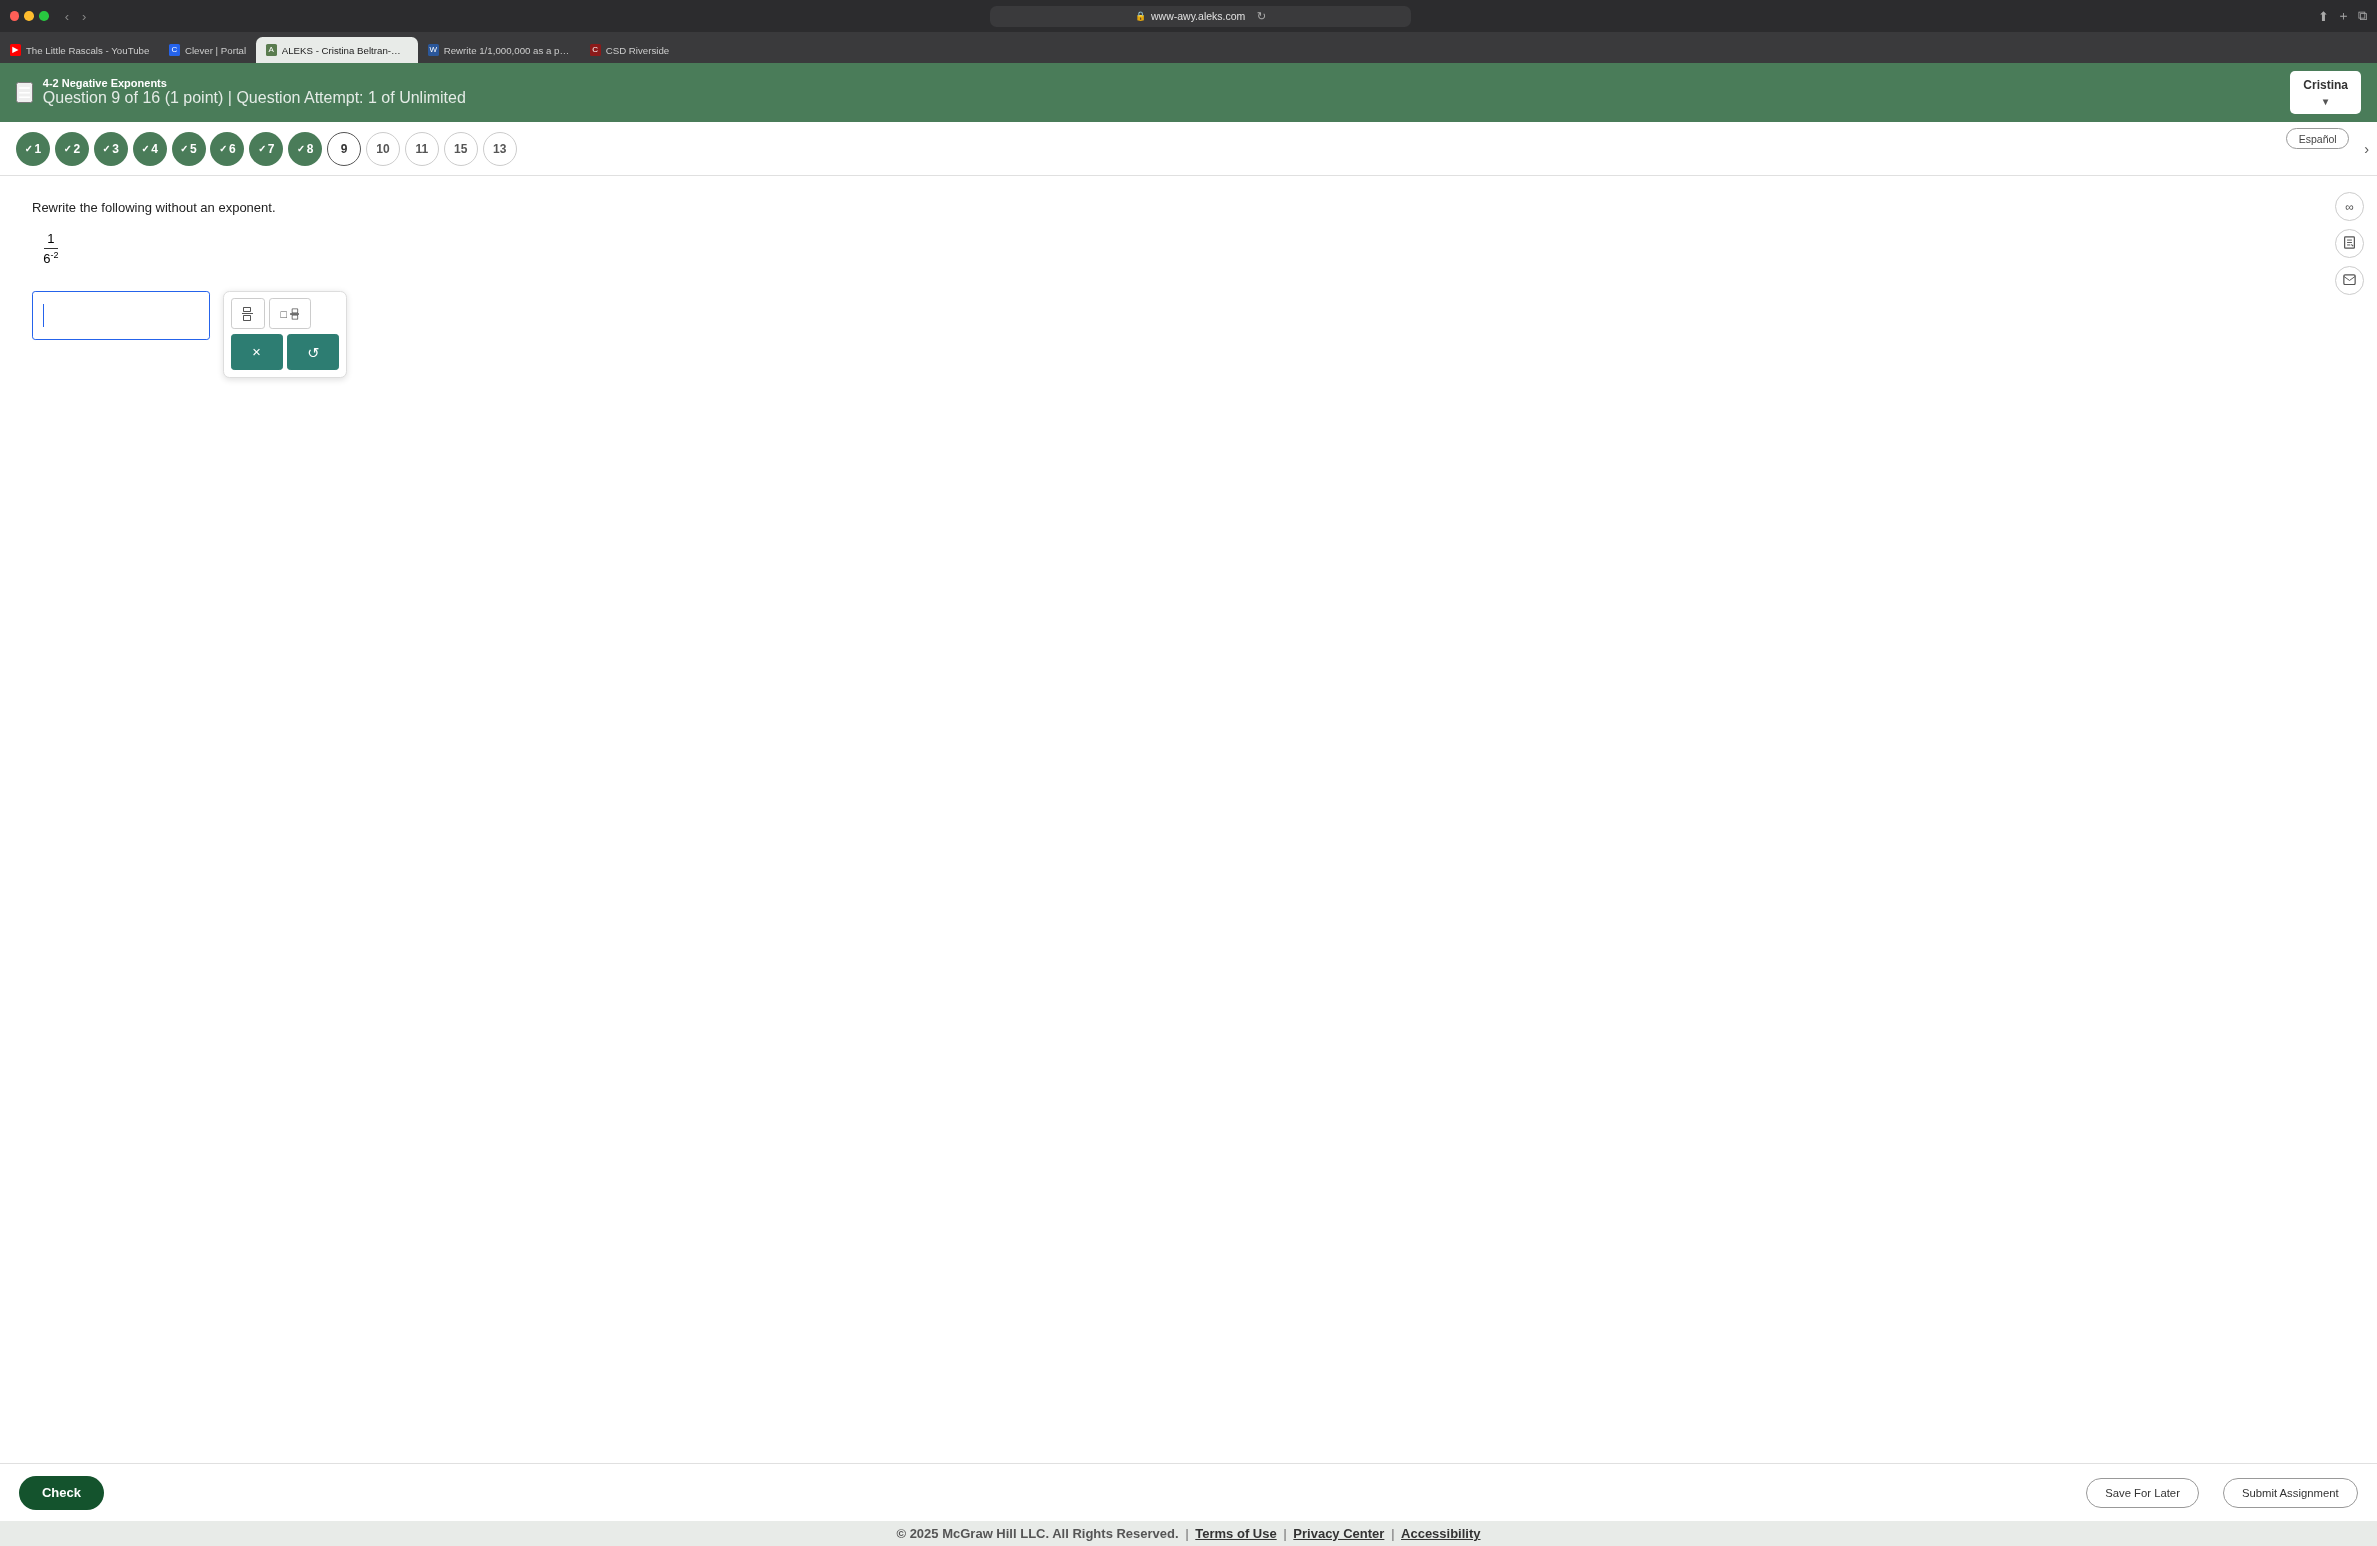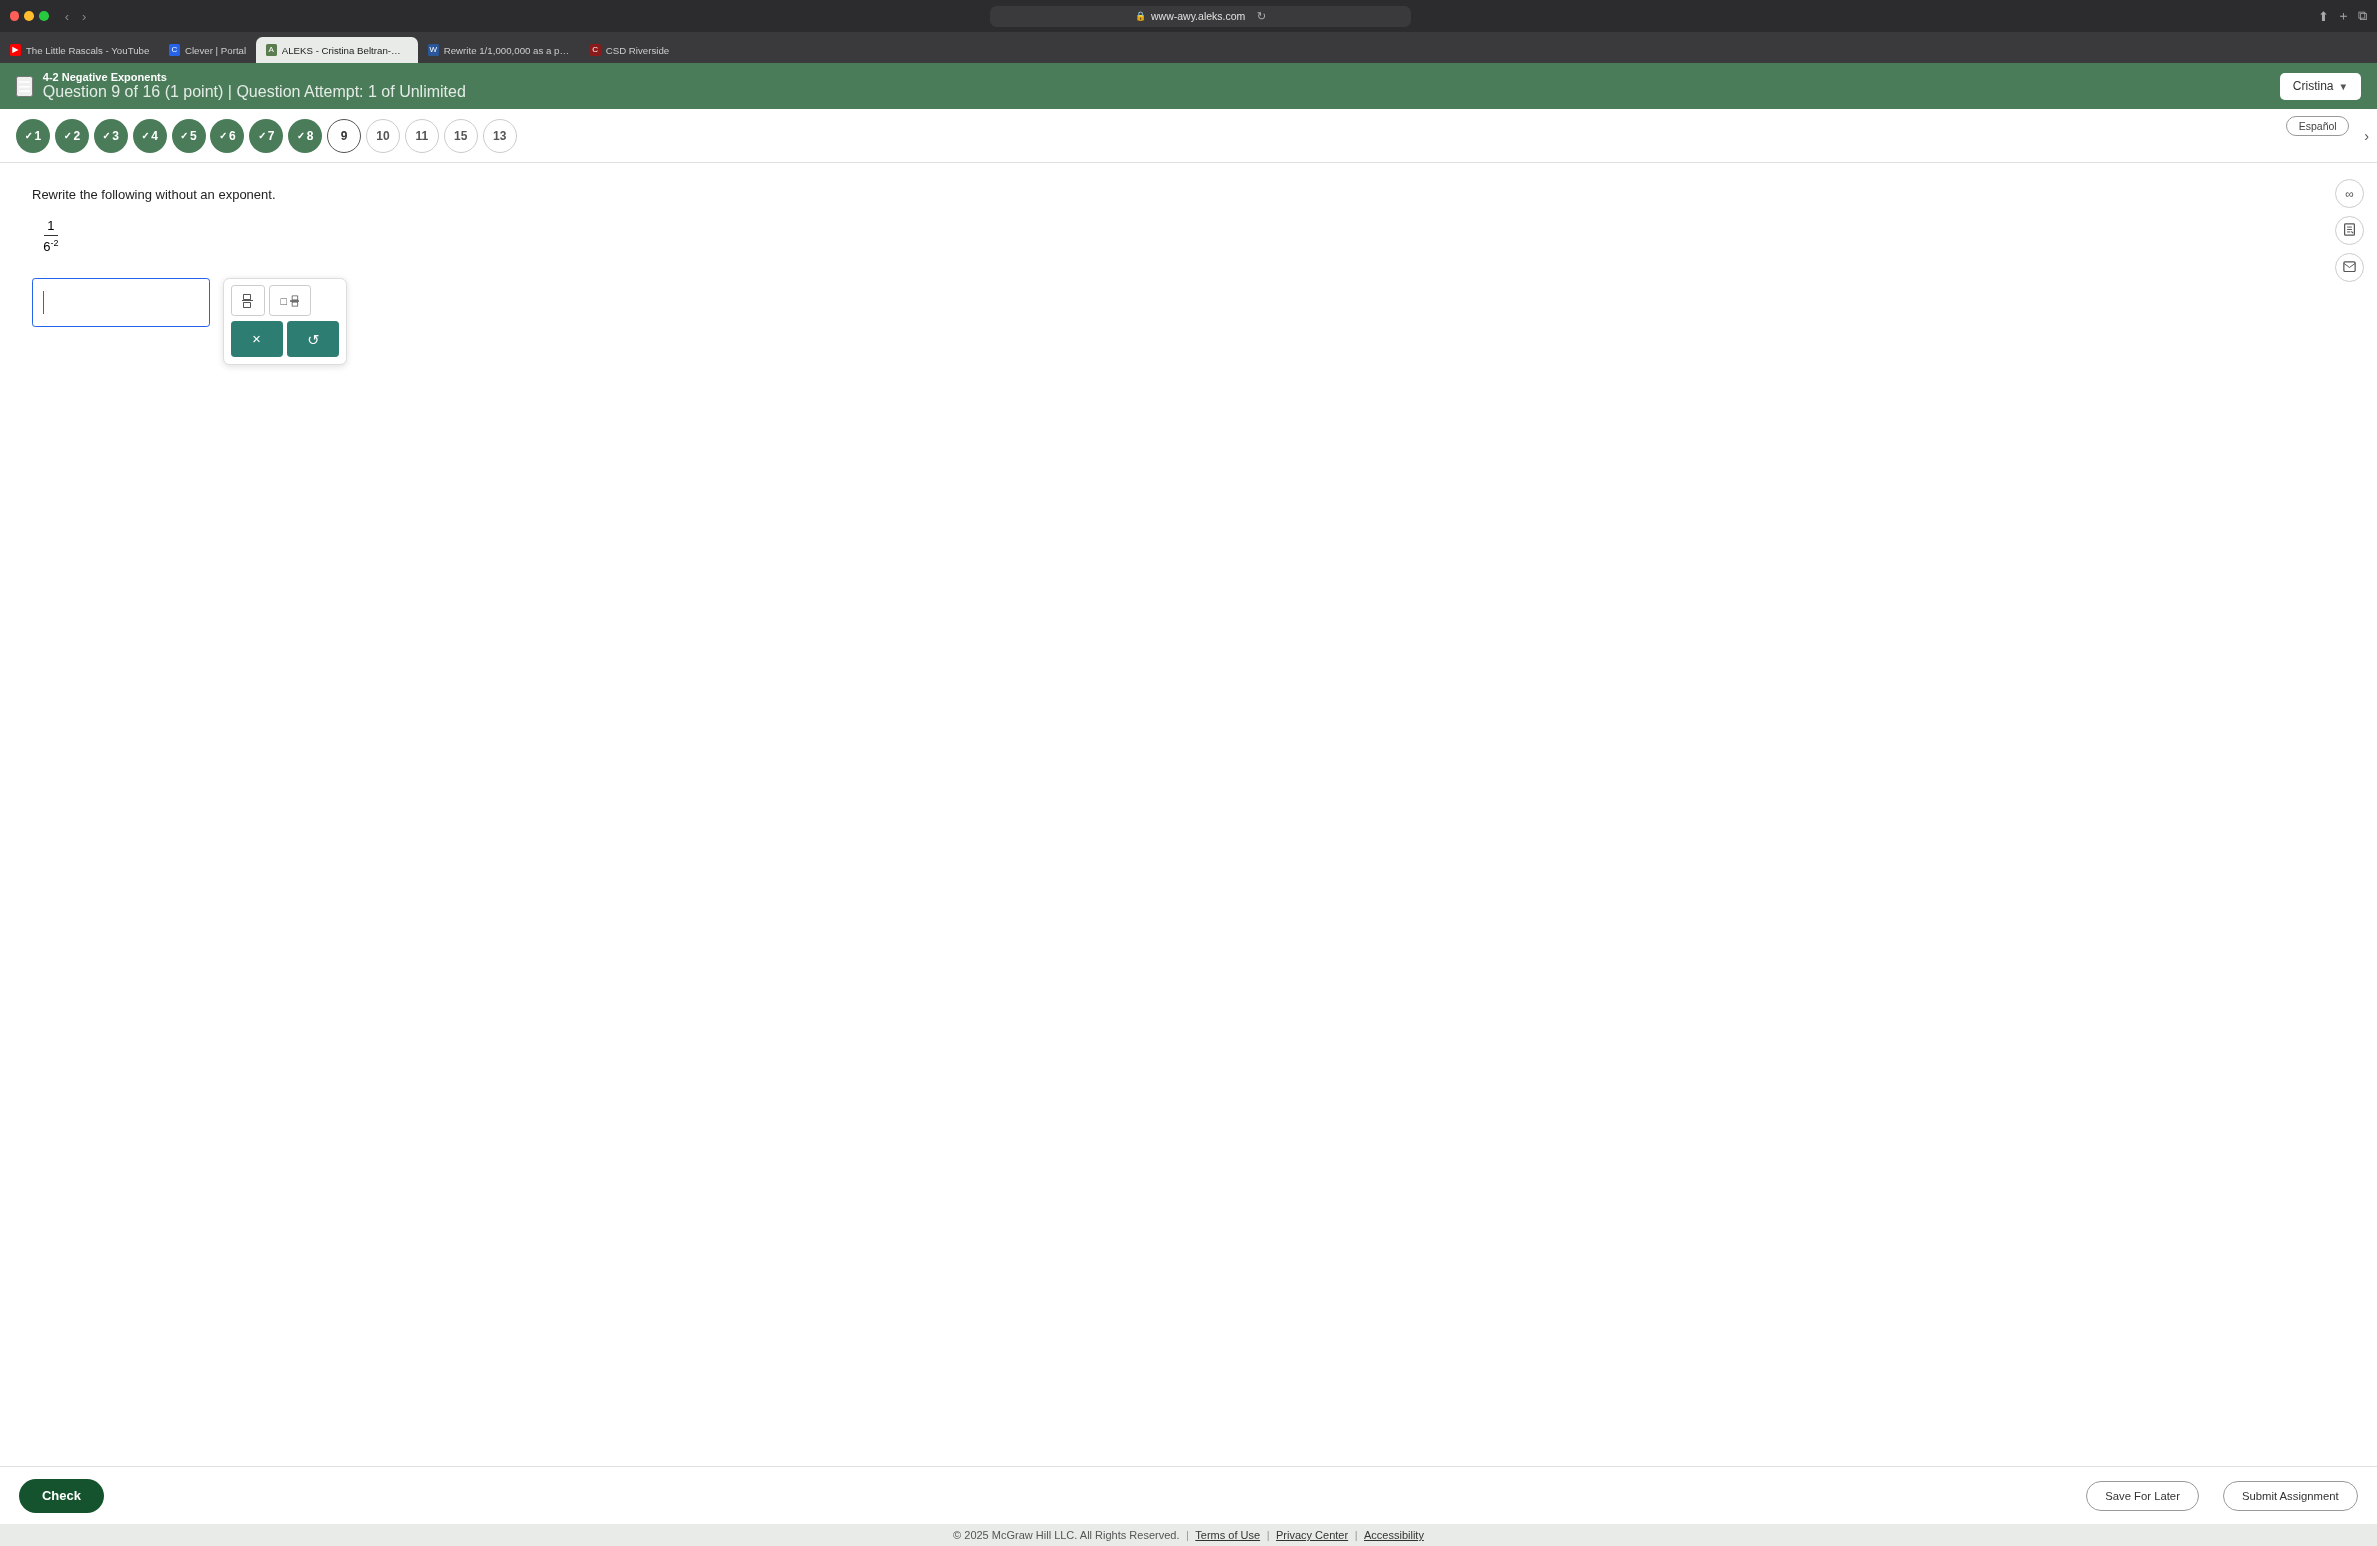--- a/index.html
+++ b/index.html
@@ -35,21 +35,21 @@
     
     .app-container { background: white; min-height: calc(100vh - 63px); display: flex; flex-direction: column; }
 
     
     .app-header { background: #4a7c59; padding: 8px 16px; display: flex; align-items: center; justify-content: space-between; }
     .header-left { display: flex; align-items: center; gap: 9.7px; }
     .menu-icon { color: white; font-size: 14.6px; cursor: pointer; }
     .header-title-section { }
     .header-title { color: white; font-size: 11px; font-weight: 600; }
     .header-subtitle { color: rgba(255,255,255,0.85); font-size: 16px; }
-    .user-menu { background: white; color: #333; border: none; border-radius: 4.9px; padding: 6.5px 13px; font-size: 12px; font-weight: 400; cursor: pointer; display: flex; align-items: center; gap: 4.9px; }
+    .user-menu { background: white; color: #333; border: none; border-radius: 4.9px; padding: 6.5px 13px; font-size: 12px; font-weight: 700; cursor: pointer; display: flex; align-items: center; gap: 4.9px; flex-direction: column; }
     .dropdown-arrow { font-size: 9.7px; color: #555; }
 
     
     .question-nav { background: white; padding: 9.7px 16px; display: flex; align-items: center; gap: 4.9px; border-bottom: 0.8px solid #e0e0e0; position: relative; }
     .q-num { width: 34px; height: 34px; border-radius: 50%; display: flex; align-items: center; justify-content: center; font-size: 12px; font-weight: 600; cursor: pointer; flex-shrink: 0; }
     .q-num.completed { background: #4a7c59; color: white; }
     .q-num.current { background: white; color: #333; border: 1.6px solid #555; font-weight: 700; }
     .q-num.pending { background: white; color: #555; border: 1.6px solid #ccc; }
     .check-mark { font-size: 9.7px; margin-right: 1.6px; }
     .espanol-btn { position: absolute; right: 28px; top: 6.5px; background: white; border: 1.2px solid #999; border-radius: 16px; padding: 3.2px 11.3px; font-size: 10.5px; color: #444; cursor: pointer; }
@@ -84,21 +84,21 @@
     
     .sidebar-icons { position: absolute; right: 13px; top: 16px; display: flex; flex-direction: column; gap: 8px; }
     .sidebar-icon-btn { width: 29px; height: 29px; border-radius: 50%; background: white; border: 1.2px solid #ccc; display: flex; align-items: center; justify-content: center; cursor: pointer; color: #555; font-size: 12px; }
 
     
     .app-footer-bar { background: white; border-top: 0.8px solid #e0e0e0; padding: 11.3px 19.4px; display: flex; align-items: center; justify-content: space-between; }
     .check-btn { background: #14532d; color: white; border: none; border-radius: 19.4px; padding: 9.7px 22.6px; font-size: 13px; font-weight: 600; cursor: pointer; }
     .footer-right { display: flex; gap: 24px; }
     .footer-btn { background: white; color: #333; border: 1.2px solid #999; border-radius: 16px; padding: 8px 18px; font-size: 11.3px; font-weight: 500; cursor: pointer; }
 
-    .copyright-bar { background: #e8ebe8; padding: 4.9px 16px; display: flex; align-items: center; justify-content: center; gap: 6.5px; font-size: 11px; color: #555; }
+    .copyright-bar { background: #e8ebe8; padding: 4.9px 16px; display: flex; align-items: center; justify-content: center; gap: 6.5px; font-size: 13px; color: #555; font-weight: bold; }
     .copyright-link { color: #333; text-decoration: underline; cursor: pointer; }
     .copyright-sep { color: #999; }
 
     
     .frac-icon { display: flex; flex-direction: column; align-items: center; gap: 0.8px; }
     .frac-icon-top { width: 8px; height: 5.7px; border: 1.2px solid #555; border-radius: 0.8px; }
     .frac-icon-line { width: 11.3px; height: 1.2px; background: #555; }
     .frac-icon-bot { width: 8px; height: 5.7px; border: 1.2px solid #555; border-radius: 0.8px; }
     .frac-icon-small { display: flex; flex-direction: column; align-items: center; gap: 0.8px; transform: scale(0.8); }
 

